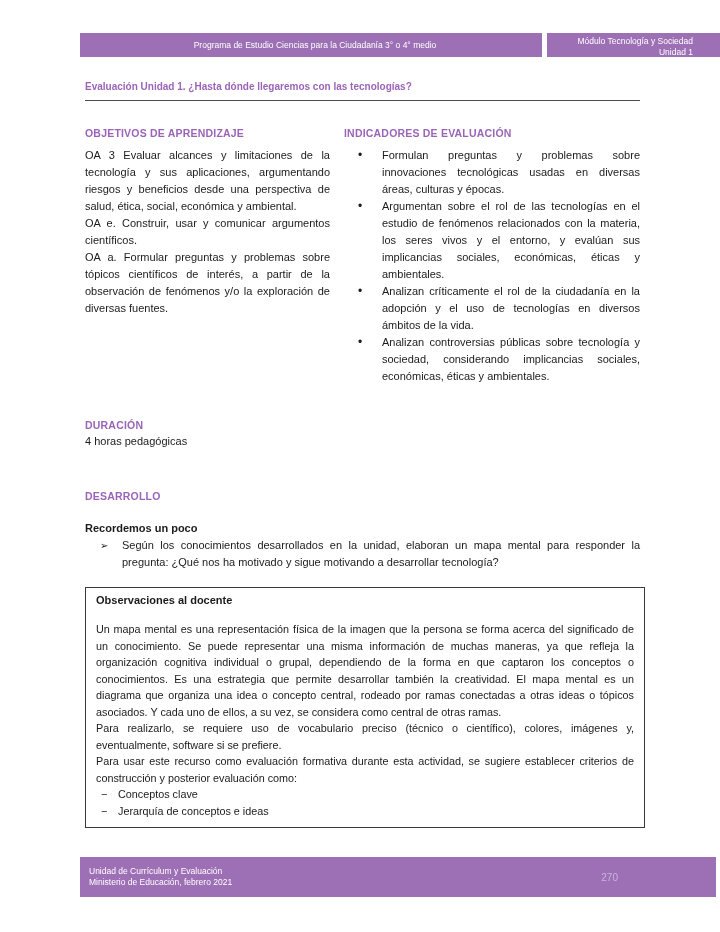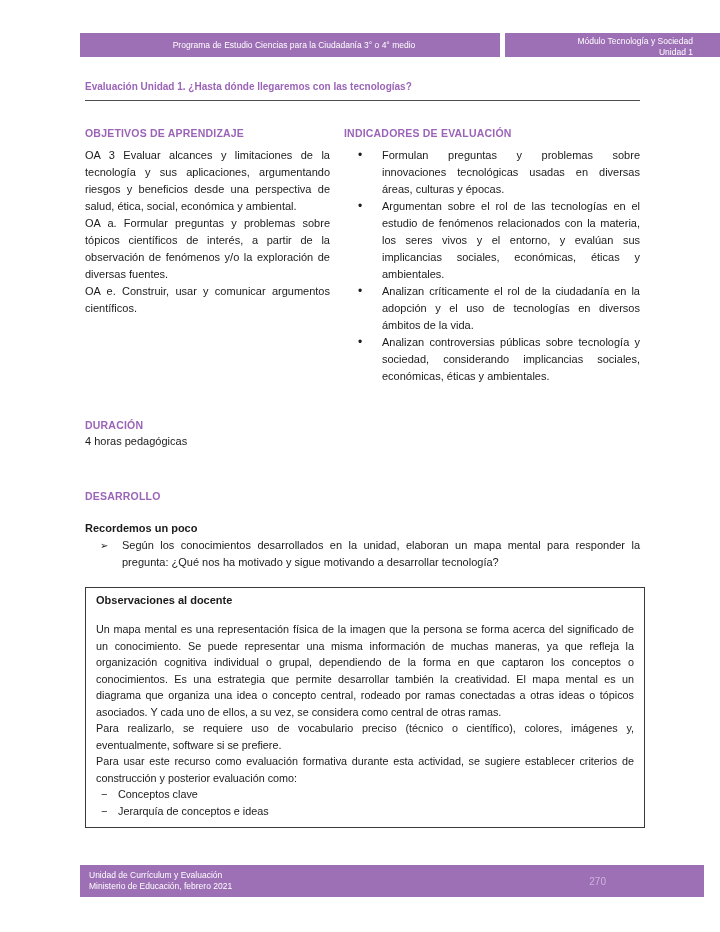--- a/index.html
+++ b/index.html
@@ -17,21 +17,21 @@
   
   .banners { display: flex; margin: 33px 0 0 80px; gap: 5px; }
   .banner {
     background: var(--banner-bg, #9d6fb5);
     color: #ffffff;
     font-size: 8.5px;
     height: 24px;
     box-sizing: border-box;
   }
   .banner-left {
-    width: 420px;
+    width: 462px;
     display: flex;
     align-items: center;
     justify-content: center;
     text-align: center;
     padding-left: 8px;
   }
   .banner-right {
     flex: 1;
     text-align: right;
     padding: 3px 27px 0 6px;
@@ -112,23 +112,23 @@
     width: 17px;
     padding-left: 5px;
     font-size: 10.8px;
     line-height: 16.5px;
   }
 
   
   .footer {
     position: absolute;
     left: 80px;
-    right: 16px;
+    right: 4px;
     bottom: 35px;
-    height: 32px;
+    height: 40px;
     background: var(--footer-bg, #9d6fb5);
     color: #ffffff;
     display: flex;
     align-items: center;
   }
   .footer-left {
     font-size: 8.5px;
     line-height: 1.35;
     padding-left: 9px;
   }
@@ -156,22 +156,22 @@
     </div>
   </div>
 
   <div class="doc-title">Evaluación Unidad 1. ¿Hasta dónde llegaremos con las tecnologías?</div>
   <hr class="title-rule">
 
   <div class="two-col">
     <div class="col-left">
       <div class="section-heading">OBJETIVOS DE APRENDIZAJE</div>
       <p class="body-text">OA 3 Evaluar alcances y limitaciones de la tecnología y sus aplicaciones, argumentando riesgos y beneficios desde una perspectiva de salud, ética, social, económica y ambiental.</p>
+      <p class="body-text">OA e. Construir, usar y comunicar argumentos científicos.</p>
       <p class="body-text">OA a. Formular preguntas y problemas sobre tópicos científicos de interés, a partir de la observación de fenómenos y/o la exploración de diversas fuentes.</p>
-      <p class="body-text">OA e. Construir, usar y comunicar argumentos científicos.</p>
     </div>
     <div class="col-right">
       <div class="section-heading">INDICADORES DE EVALUACIÓN</div>
       <div class="indicator">
         <span class="bullet">•</span>
         <p class="body-text">Formulan preguntas y problemas sobre innovaciones tecnológicas usadas en diversas áreas, culturas y épocas.</p>
       </div>
       <div class="indicator">
         <span class="bullet">•</span>
         <p class="body-text">Argumentan sobre el rol de las tecnologías en el estudio de fenómenos relacionados con la materia, los seres vivos y el entorno, y evalúan sus implicancias sociales, económicas, éticas y ambientales.</p>

